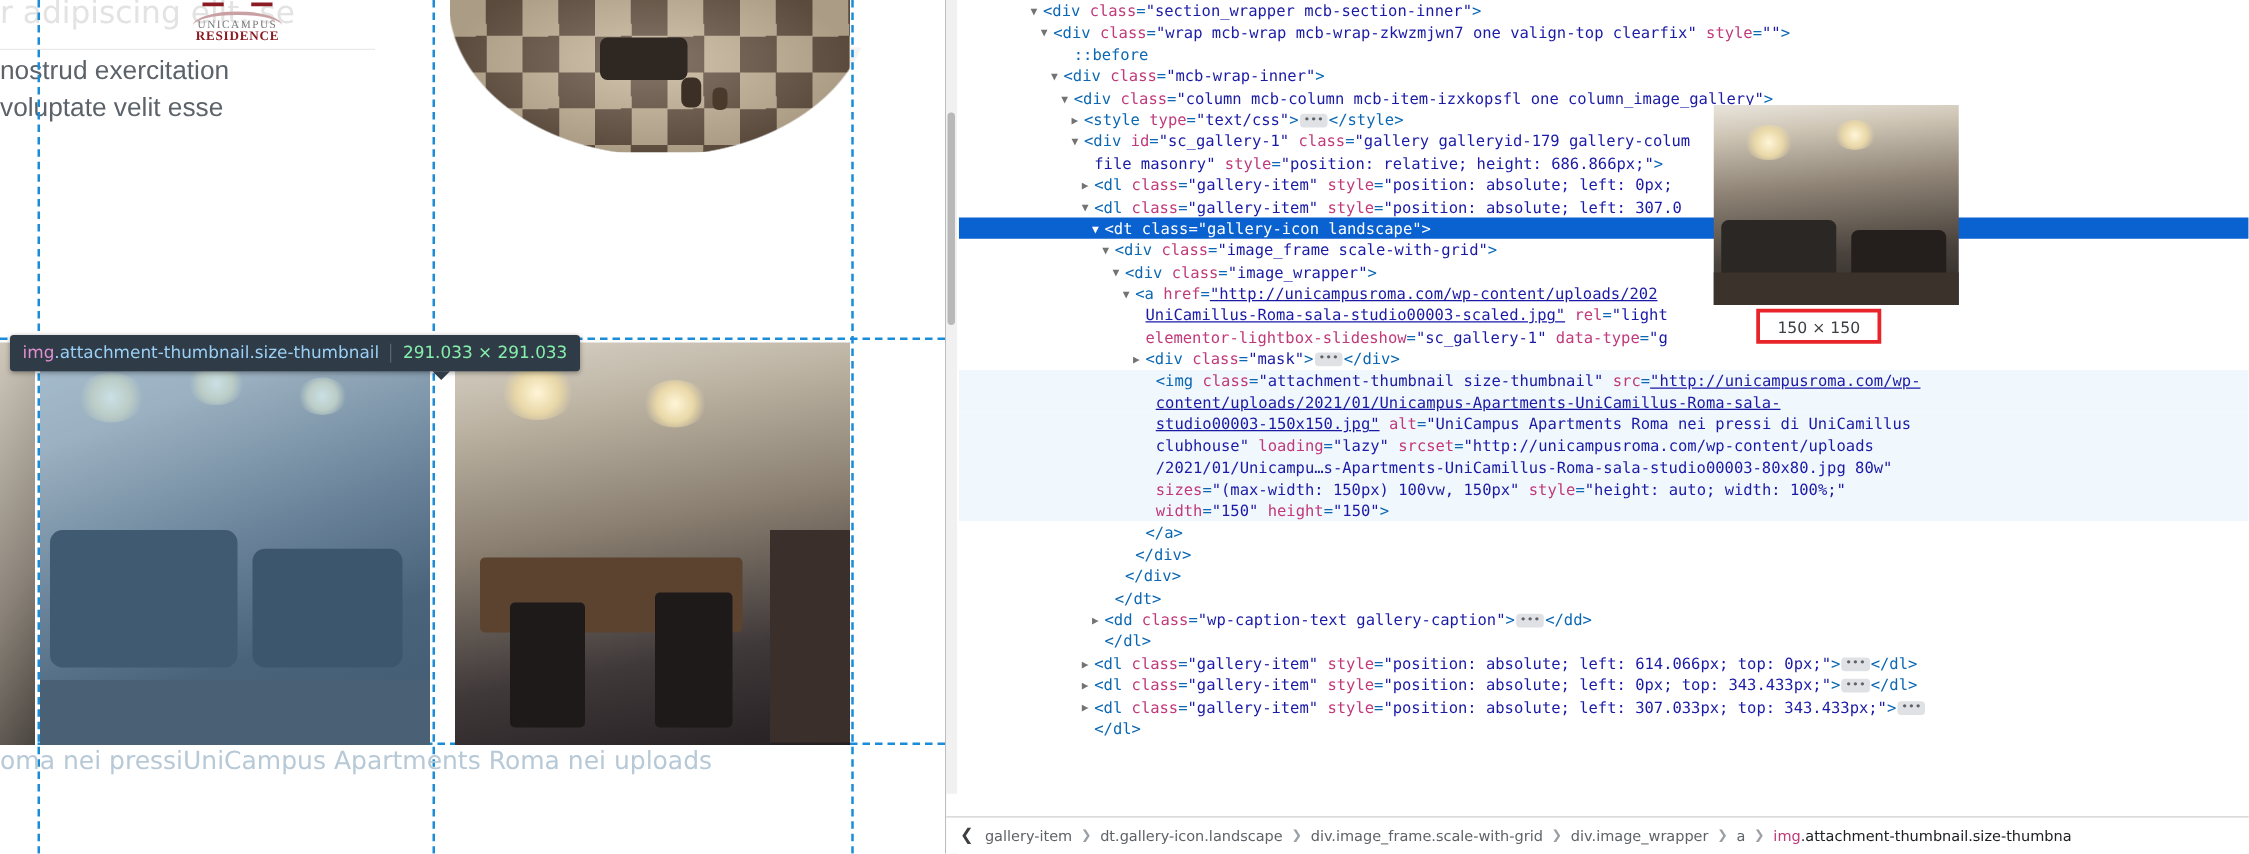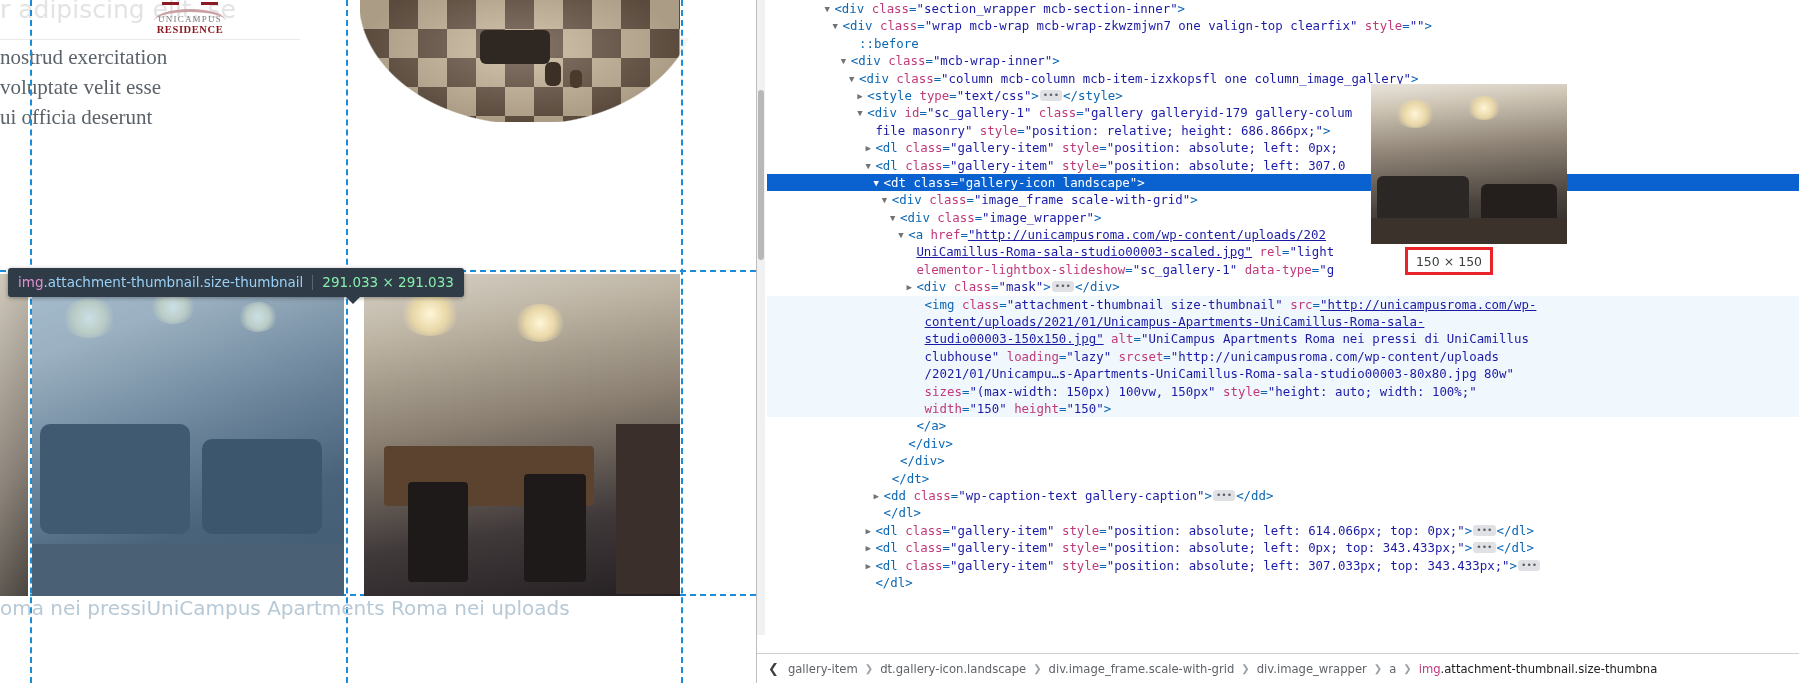--- a/index.html
+++ b/index.html
@@ -41,21 +41,21 @@
     border-top: 3px solid #c9a0a4; border-radius: 50%/100% 100% 0 0;
   }
   .logo-t1 { font-size: 9px; letter-spacing: 1.2px; color: #7a7a7a; font-family: "Liberation Serif", serif; }
   .logo-t2 { font-size: 10.5px; letter-spacing: 0.6px; color: #8b1a22; font-weight: bold; font-family: "Liberation Serif", serif; }
 
   .hamburger { position: absolute; right: 82px; top: 3px; width: 26px; height: 20px; cursor: pointer; }
   .hamburger i { display: block; height: 3px; background: #8b1a22; margin-bottom: 5px; border-radius: 1px; }
 
   .pg-textblock {
     position: absolute; left: 0; top: 42px; width: 756px;
-    color: #5b6269; font-family: Liberation Serif, serif;
+    color: #5b6269; font-family: Liberation Sans, sans-serif;
     font-size: 21px; line-height: 30px;
   }
   .pg-textblock div { white-space: nowrap; overflow: hidden; }
 
   .hero-swoosh {
     position: absolute; right: 0; top: 38px; width: 200px; height: 34px;
     background: #f3f3f3;
     border-radius: 0 0 0 100%;
   }
 
@@ -166,21 +166,21 @@
     line-height: 11px; transform: translateY(-2px); margin: 0 1px;
   }
 
   
   .preview-img {
     position: absolute; left: 614px; top: 84px; width: 196px; height: 160px;
     background: linear-gradient(175deg,#e9e4dc 0%, #cfc6b6 14%, #8f8476 40%, #4a433d 72%, #2a2522 100%);
     border: 0; z-index: 30;
   }
   .preview-badge {
-    position: absolute; left: 648px; top: 247px; width: 88px; height: 28px;
+    position: absolute; left: 648px; top: 247px; width: 100px; height: 28px;
     border: 3px solid #e8242a; background: #fff; z-index: 31;
     display: flex; align-items: center; justify-content: center;
     font-family: "DejaVu Sans", sans-serif; font-size: 12.5px; color: #3c4043; text-align: center;
   }
 
   
   .dt-breadcrumb {
     position: absolute; left: 0; bottom: 0; width: 1043px; height: 30px;
     border-top: 1px solid #d0d0d0; background: #ffffff;
     display: flex; align-items: center; gap: 0px; padding-left: 8px;
@@ -227,21 +227,20 @@
     <div class="chess-floor">
       <div class="chess-obj" style="left:185px;top:62px;width:16px;height:24px;border-radius:6px;background:#3c2f26"></div>
       <div class="chess-obj" style="left:210px;top:70px;width:12px;height:18px;border-radius:5px;background:#4a3a2c"></div>
       <div class="chess-obj" style="left:120px;top:30px;width:70px;height:34px;border-radius:6px;background:#2f2722"></div>
     </div>
     <div class="chess-mask"></div>
 
     <div class="pg-textblock">
       <div>nostrud exercitation</div>
       <div> voluptate velit esse</div>
-      <div>ui officia deserunt</div>
     </div>
 
     <div class="sel-dashed-v" style="left:30px;"></div>
     <div class="sel-dashed-v" style="left:346px;"></div>
     <div class="sel-dashed-v" style="left:681px;"></div>
     <div class="sel-dashed-h" style="top:270px;"></div>
     <div class="sel-dashed-h" style="top:594px;"></div>
 
     <div class="gallery-row">
 

